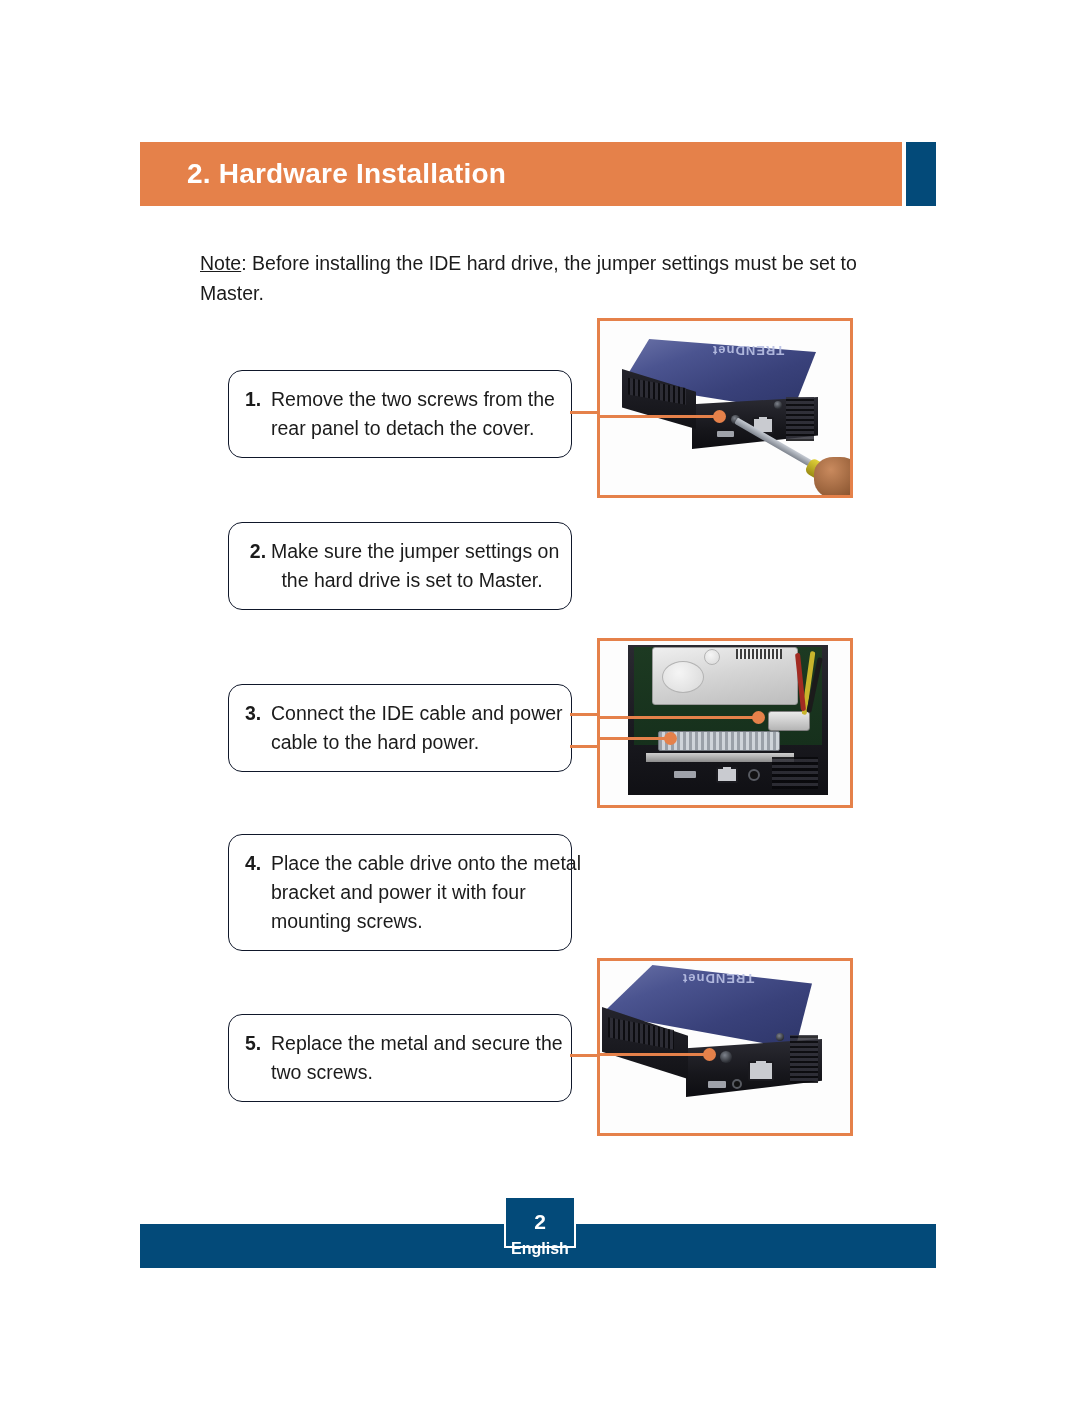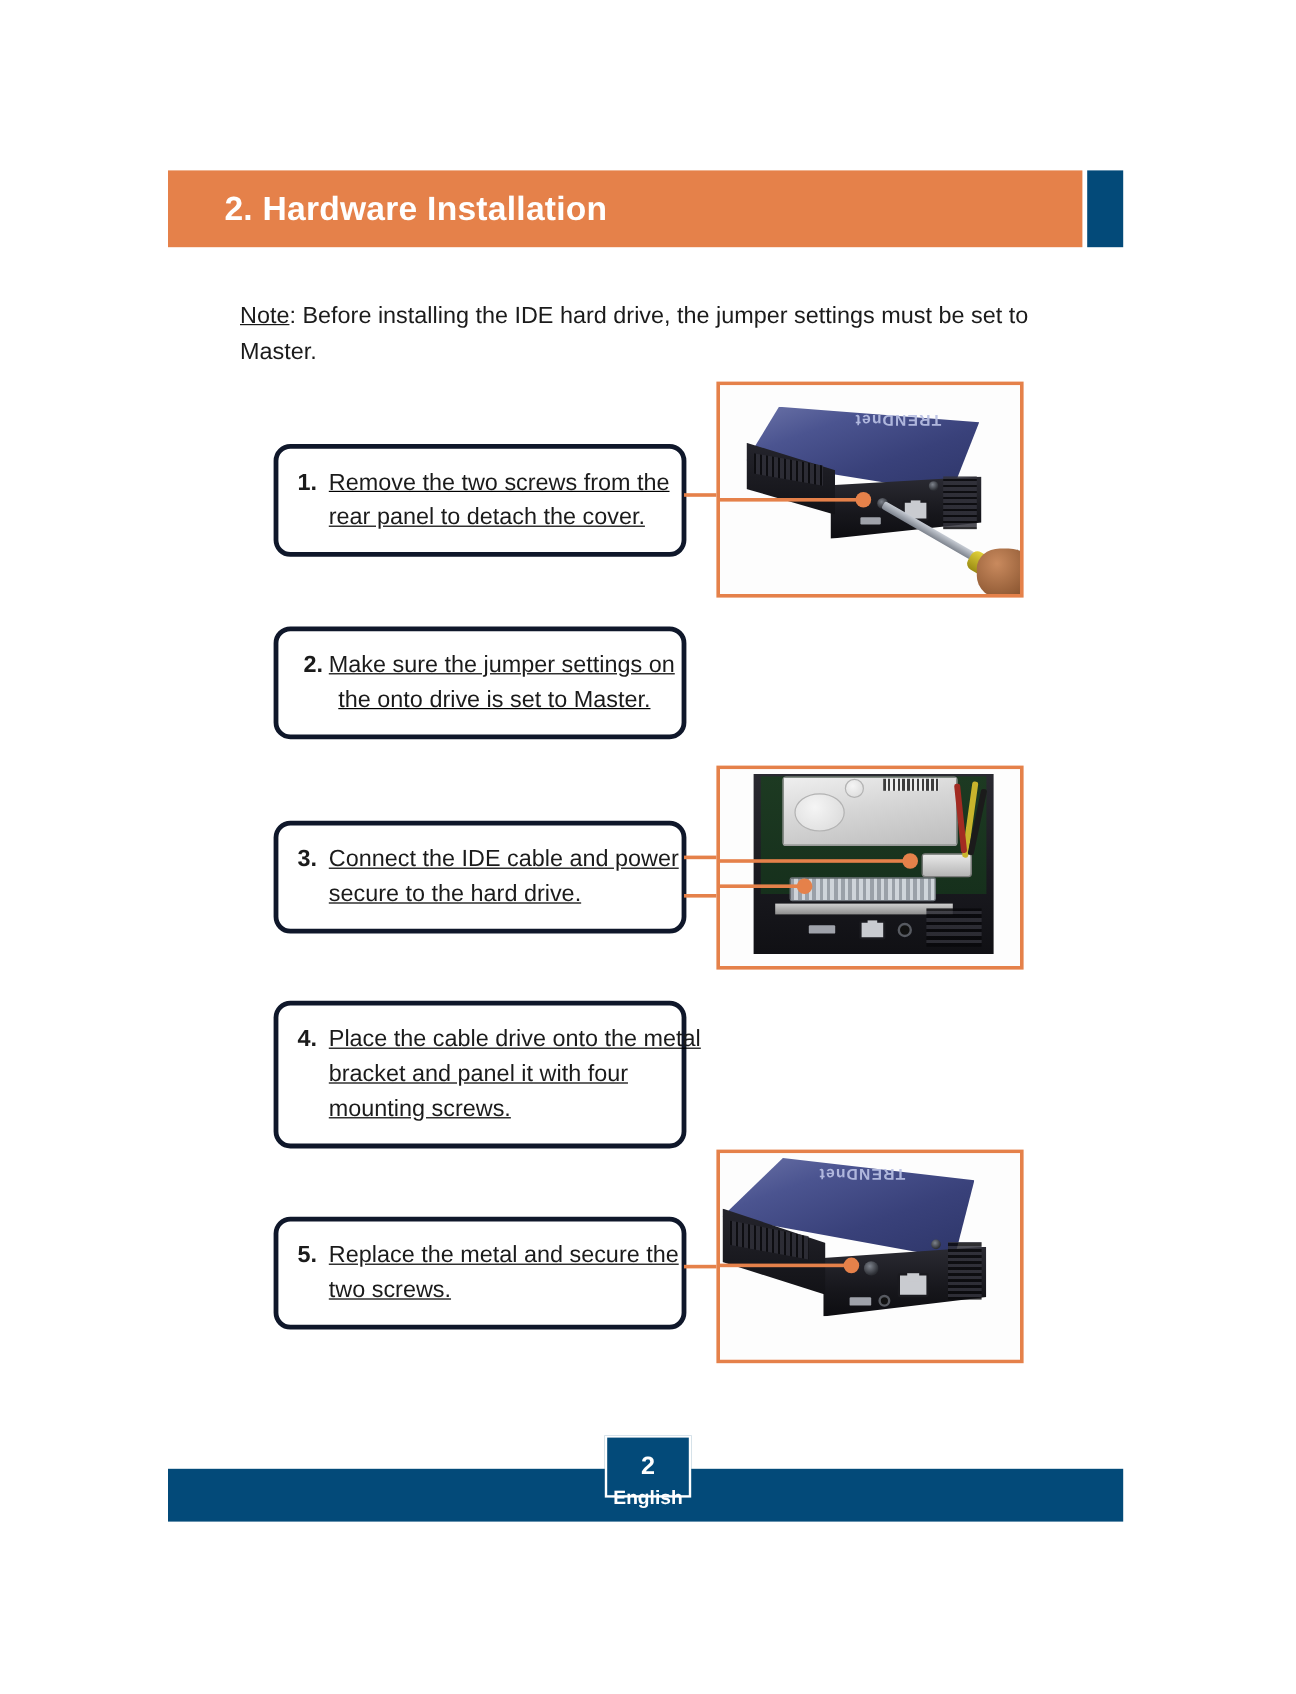--- a/index.html
+++ b/index.html
@@ -44,25 +44,24 @@
     line-height:30px;
     color:#1b1b1b;
   }
   .note u { text-decoration:underline; }
 
   
   .step-row { position:absolute; }
 
   .step-box {
     position:absolute;
-    border:4px solid #0f172a;
+    border:1px solid #0f172a;
     border-radius:14px;
     background:#ffffff;
     padding:14px 18px 14px 16px;
-    text-decoration:underline;
   }
   .step-line {
     display:block;
     font-size:19.5px;
     line-height:29px;
     color:#1b1b1b;
     white-space:nowrap;
   }
   .step-line .num {
     font-weight:bold;
@@ -288,28 +287,28 @@
 
         <div class="callout-leader" style="left:0px; top:94px; width:118px;"></div>
         <div class="callout-dot" style="left:113px; top:89px;"></div>
       </div>
     </div>
   </div>
 
   <div class="step-row">
     <div class="step-box" style="left:228px; top:522px; width:344px;text-align:center;">
       <span class="step-line"><span class="num">2.</span><span>Make sure the jumper settings on</span></span>
-      <span class="step-line"><span class="ind"></span><span>the onto drive is set to Master.</span></span>
+      <span class="step-line"><span class="ind"></span><span>the hard drive is set to Master.</span></span>
     </div>
   </div>
 
   <div class="step-row">
     <div class="step-box" style="left:228px; top:684px; width:344px;">
       <span class="step-line"><span class="num">3.</span><span>Connect the IDE cable and power</span></span>
-      <span class="step-line"><span class="ind"></span><span>secure to the hard drive.</span></span>
+      <span class="step-line"><span class="ind"></span><span>cable to the hard power.</span></span>
     </div>
     <div class="connector" style="left:570px; top:713px; width:30px;"></div>
     <div class="connector" style="left:570px; top:745px; width:30px;"></div>
 
     <div class="photo" style="left:597px; top:638px; width:256px; height:170px;">
       <div class="photo-inner">
         <div class="bg-white"></div>
 
         <div style="position:absolute; left:28px; top:4px; width:200px; height:150px;
              background:linear-gradient(180deg,#2a2a31 0%,#1a1a20 55%,#101014 100%);"></div>
@@ -346,21 +345,21 @@
         <div class="callout-dot" style="left:152px; top:70px;"></div>
         <div class="callout-leader" style="left:0px; top:96px; width:68px;"></div>
         <div class="callout-dot" style="left:64px; top:91px;"></div>
       </div>
     </div>
   </div>
 
   <div class="step-row">
     <div class="step-box" style="left:228px; top:834px; width:344px;">
       <span class="step-line"><span class="num">4.</span><span>Place the cable drive onto the metal</span></span>
-      <span class="step-line"><span class="ind"></span><span>bracket and panel it with four</span></span>
+      <span class="step-line"><span class="ind"></span><span>bracket and power it with four</span></span>
       <span class="step-line"><span class="ind"></span><span>mounting screws.</span></span>
     </div>
   </div>
 
   <div class="step-row">
     <div class="step-box" style="left:228px; top:1014px; width:344px;">
       <span class="step-line"><span class="num">5.</span><span>Replace the metal and secure the</span></span>
       <span class="step-line"><span class="ind"></span><span>two screws.</span></span>
     </div>
     <div class="connector" style="left:570px; top:1054px; width:30px;"></div>

